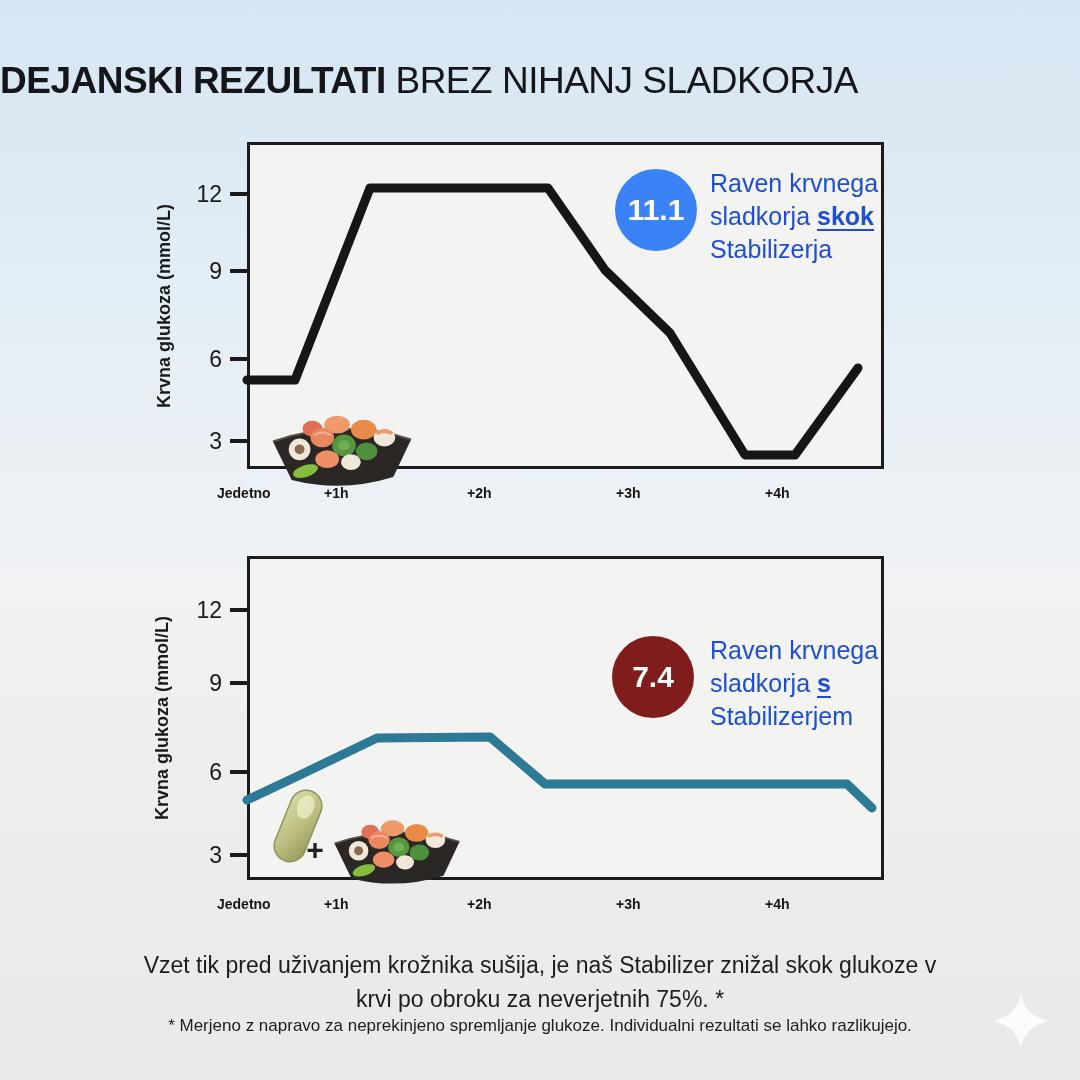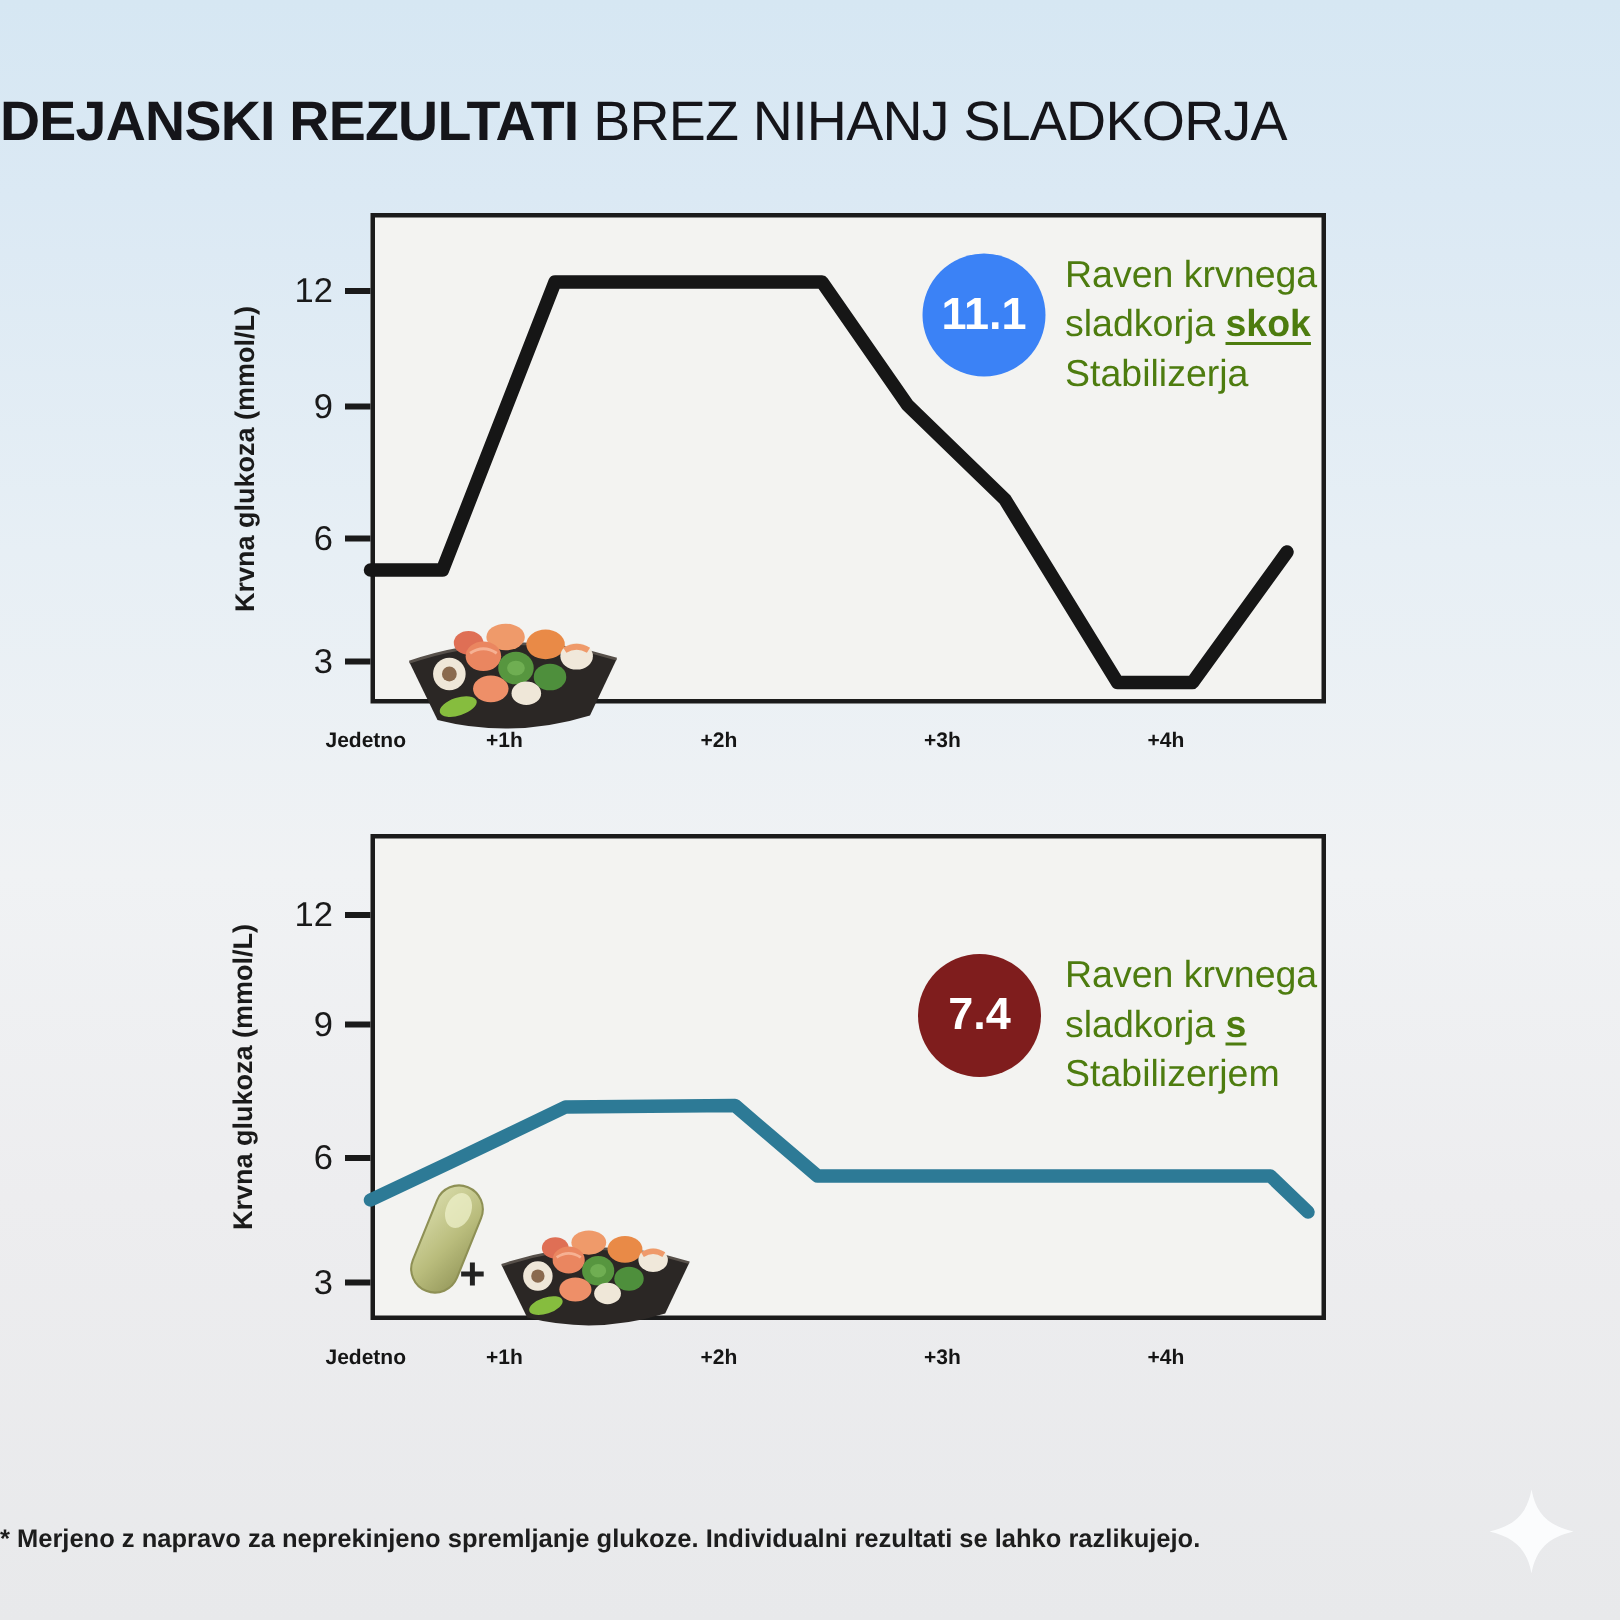--- a/index.html
+++ b/index.html
@@ -52,42 +52,42 @@
   
   .badge{
     position:absolute; width:82px; height:82px; border-radius:50%;
     display:flex; align-items:center; justify-content:center;
     color:#ffffff; font-size:30px; font-weight:700;
   }
   .c1 .badge{left:365px; top:24px; background:#3b82f6;}
   .c2 .badge{left:362px; top:77px; background:#7f1d1d;}
   .side-label{
     position:absolute; left:460px; width:200px;
-    font-size:25px; line-height:33px; color:#4d7c0f;
+    font-size:25px; line-height:33px; color:#1d4ed8;
   }
   .c1 .side-label{top:22px;}
   .c2 .side-label{top:75px;}
   .side-label .emph{font-weight:700; text-decoration:underline; text-underline-offset:4px; text-decoration-thickness:2px;}
   
   .sushi{position:absolute;}
   .c1 .sushi{left:18px; top:243px; width:148px; height:99px;}
   .c2 .sushi{left:80px; top:236px; width:134px; height:90px;}
   .capsule{position:absolute; left:10px; top:226px; width:76px; height:82px;}
   .plus{
     position:absolute; left:50px; top:276px; width:30px; height:30px;
     font-size:30px; font-weight:700; color:#222; line-height:30px; text-align:center;
   }
   
   .caption{
     position:absolute; left:0; top:948px; width:1080px; text-align:center;
     font-size:23px; line-height:34px; color:#1d1d1d;
   }
   .footnote{
-    position:absolute; left:0; top:1016px; width:1080px; text-align:left;
-    font-size:17px; font-weight:700; color:#1d1d1d;
+    position:absolute; left:0; top:1016px; width:1080px; text-align:center;
+    font-size:17px; font-weight:400; color:#1d1d1d;
   }
   .sparkle{position:absolute; left:992px; top:992px; width:58px; height:58px;}
 </style>
 </head>
 <body>
 
 <div class="canvas">
 
   <svg width="0" height="0" style="position:absolute" aria-hidden="true">
     <defs>
@@ -204,18 +204,22 @@
       </div>
     </div>
 
     <div class="xtick" style="left:217px">Jedetno</div>
     <div class="xtick" style="left:324px">+1h</div>
     <div class="xtick" style="left:467px">+2h</div>
     <div class="xtick" style="left:616px">+3h</div>
     <div class="xtick" style="left:765px">+4h</div>
   </div>
 
+  <div class="caption">
+    <span>Vzet tik pred uživanjem krožnika sušija, je naš Stabilizer znižal skok glukoze v</span><br>
+    <span>krvi po obroku za neverjetnih 75%. *</span>
+  </div>
   <div class="footnote">* Merjeno z napravo za neprekinjeno spremljanje glukoze. Individualni rezultati se lahko razlikujejo.</div>
 
   <svg class="sparkle" viewBox="0 0 58 58">
       <use href="#sparkle-g"></use>
     </svg>
 </div>
 
 </body></html>

